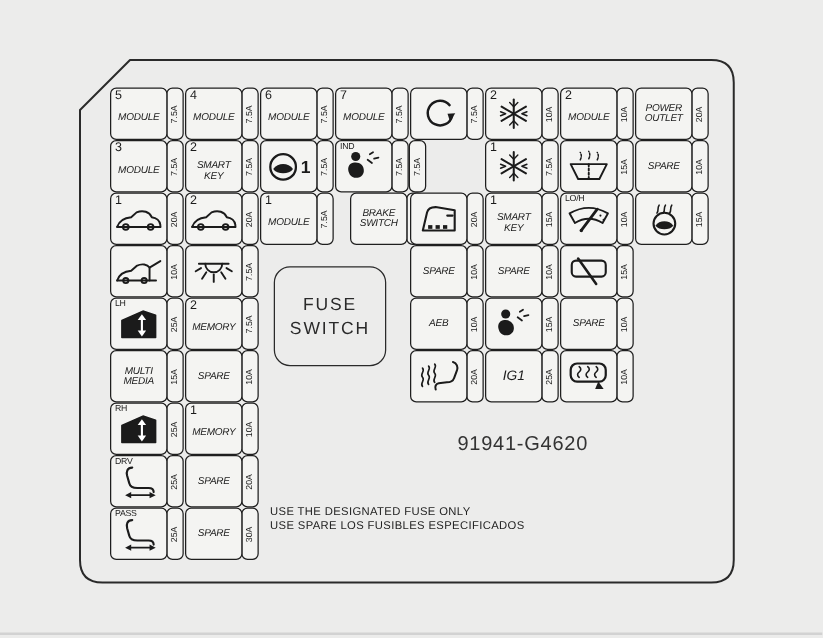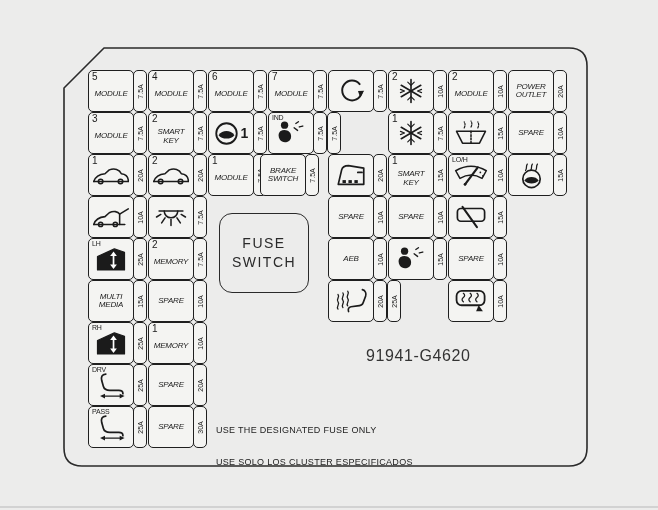--- a/index.html
+++ b/index.html
@@ -44,21 +44,21 @@
     display:flex;align-items:center;justify-content:center;background:var(--bg,#ececeb);
   }
   .fs-text{
     font-size:14px;line-height:19px;letter-spacing:1.5px;color:#2a2a2a;
     text-align:center;white-space:pre-line;
   }
   .part-number{
     position:absolute;left:366px;top:347px;font-size:16px;letter-spacing:0.6px;color:#333;
   }
   .warnings{position:absolute;left:216px;top:404px;color:#222;}
-  .warn-line{font-size:9px;line-height:11px;letter-spacing:0.3px;white-space:nowrap;margin-top:21px;}
+  .warn-line{font-size:9px;line-height:11px;letter-spacing:0.3px;white-space:nowrap;}
   .warn-line.ru{font-size:9px;letter-spacing:2.1px;}
   .screen-edge{position:absolute;left:0;right:0;top:506px;height:2px;background:#bdbdbd;opacity:.55;}
 </style>
 </head>
 <body>
 
 <div id="stage">
 
   <svg id="outline-svg" width="658" height="510" viewBox="0 0 658 510">
     <path d="M104 48 H569 Q587 48 587 66 V448 Q587 466 569 466 H82 Q64 466 64 448 V88 Z" fill="none" stroke="#2a2a2a" stroke-width="1.6" stroke-linejoin="round"></path>
@@ -311,21 +311,21 @@
         <div class="cellbody hasnum">
           <span class="num">1</span>
           <div class="mid">
             <div class="lbl">MODULE</div>
           </div>
         </div>
         <div class="ampbox">
           <span class="amptext">7.5A</span>
         </div>
       </div>
-      <div class="pair" style="left: 260px; top: 154px; align-items: center;">
+      <div class="pair" style="left: 280px; top: 154px; align-items: center;">
         <div class="cellbody">
           <div class="mid">
             <div class="lbl">BRAKE
 SWITCH</div>
           </div>
         </div>
         <div class="ampbox">
           <span class="amptext">7.5A</span>
         </div>
       </div>
@@ -564,20 +564,25 @@
                 <path d="M6 8 C9 11 3 14 6 17 C9 20 3 23 6 26 M12 6 C15 9 9 12 12 15 C15 18 9 21 12 24 M18 4 C21 7 15 10 18 13 C21 16 15 19 18 22" stroke-width="1.6"></path>
               </svg>
             </span>
           </div>
         </div>
         <div class="ampbox">
           <span class="amptext">20A</span>
         </div>
       </div>
       <div class="pair" style="left: 388px; top: 280px;">
+        <div class="cellbody">
+          <div class="mid">
+            <div class="lbl big">IG1</div>
+          </div>
+        </div>
         <div class="ampbox">
           <span class="amptext">25A</span>
         </div>
       </div>
       <div class="pair" style="left: 448px; top: 280px;">
         <div class="cellbody">
           <div class="mid">
             <span class="icon">
               <svg width="34" height="26" viewBox="0 0 40 30" stroke="#1b1b1b" fill="none" stroke-linecap="round" stroke-linejoin="round" stroke-width="2.1">
                 <rect x="3" y="3" width="33" height="17" rx="6"></rect>
@@ -680,17 +685,17 @@
 
   <div class="fuse-switch">
     <div class="fs-text">FUSE
 SWITCH</div>
   </div>
 
   <div class="part-number">91941-G4620</div>
 
   <div class="warnings">
     <div class="warn-line">USE THE DESIGNATED FUSE ONLY</div>
-    <div class="warn-line">USE SOLO LOS CLUSTER ESPECIFICADOS</div>
+    <div class="warn-line">USE SPARE LOS FUSIBLES ESPECIFICADOS</div>
   </div>
 
   <div class="screen-edge"></div>
 </div>
 
 </body></html>

